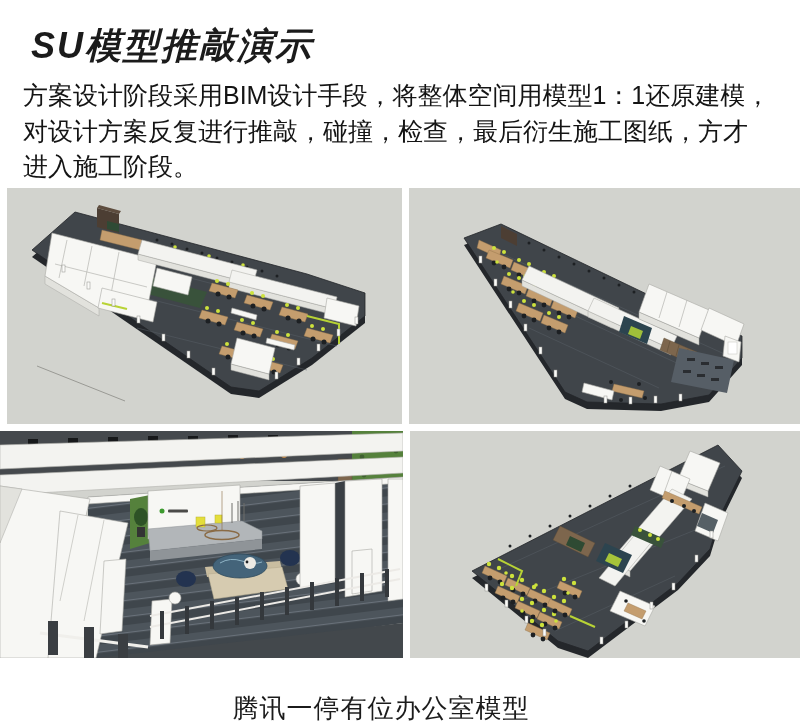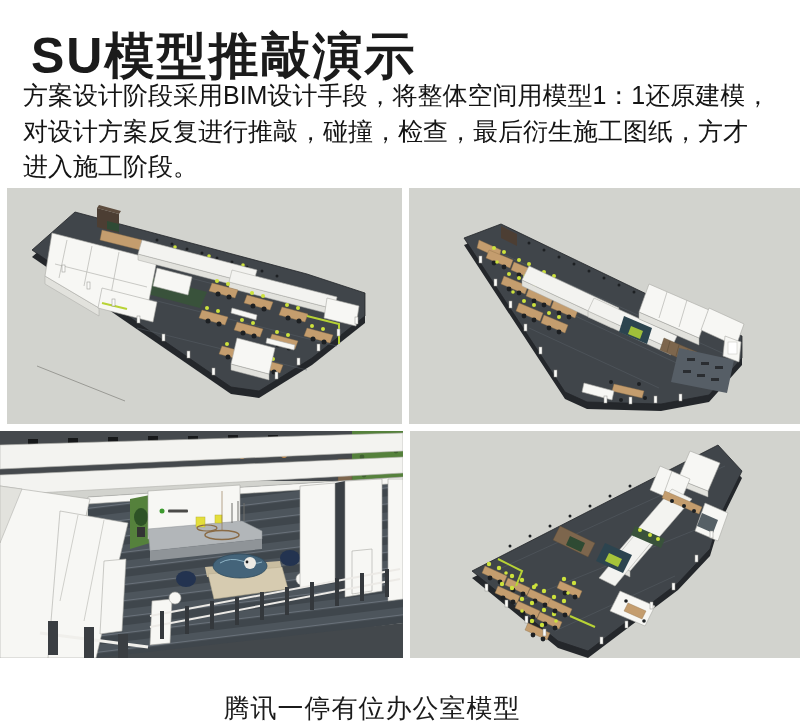--- a/index.html
+++ b/index.html
@@ -1,30 +1,30 @@
 <!DOCTYPE html>
 <html><head>
 <meta charset="utf-8">
 <style>
   html,body{margin:0;padding:0;}
   body{
     width:800px;height:727px;position:relative;background:#ffffff;overflow:hidden;
     font-family:"Liberation Sans","DejaVu Sans",sans-serif;color:#1a1a1a;
   }
   .title{
-    position:absolute;left:31px;top:-8px;font-size:50px;line-height:60px;
-    font-weight:600;letter-spacing:2px;color:#1b1b1b;white-space:nowrap;
+    position:absolute;left:31px;top:-8px;font-size:36px;line-height:60px;
+    font-weight:600;letter-spacing:2px;color:#1b1b1b;white-space:nowrap;font-style:italic;
   }
   .intro{position:absolute;left:23px;top:62px;width:780px;}
   .intro .line{
     display:block;font-size:25px;line-height:35.5px;color:#141414;white-space:nowrap;
   }
   .caption{
     position:absolute;left:0;top:691px;width:744px;text-align:center;
-    font-size:26px;letter-spacing:1px;color:#1b1b1b;
+    font-size:26px;letter-spacing:1px;color:#1b1b1b;padding-left:9px;
   }
   figure.panel{position:absolute;margin:0;padding:0;}
   figure.panel svg{display:block;width:100%;height:100%;}
   #p1{left:7px;top:188px;width:395px;height:236px;}
   #p2{left:409px;top:188px;width:391px;height:236px;}
   #p3{left:0px;top:431px;width:403px;height:227px;}
   #p4{left:410px;top:431px;width:390px;height:227px;}
 
   
   .bg{fill:#d2d3ce;}

